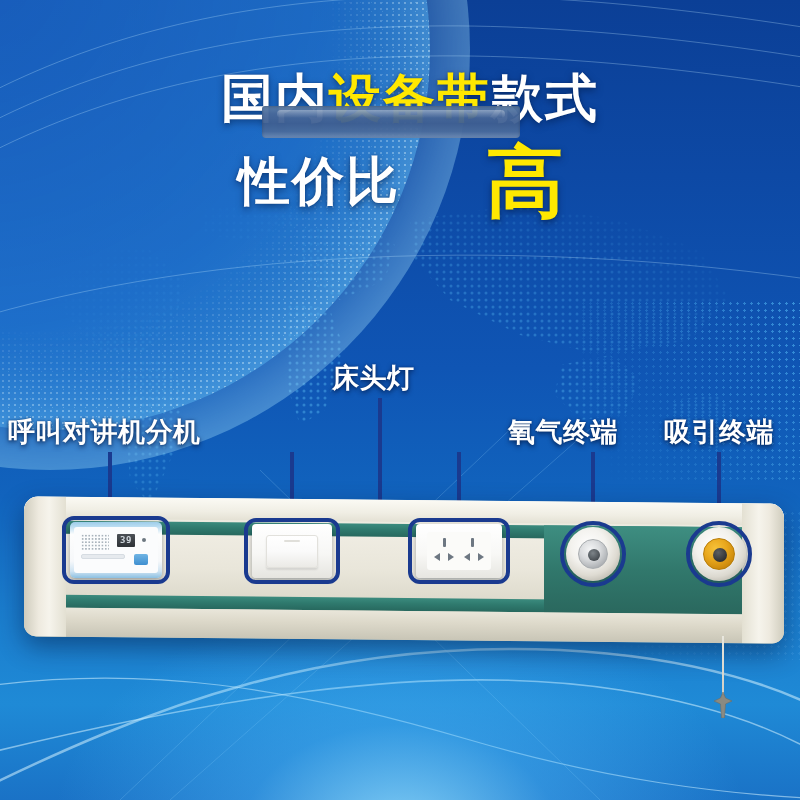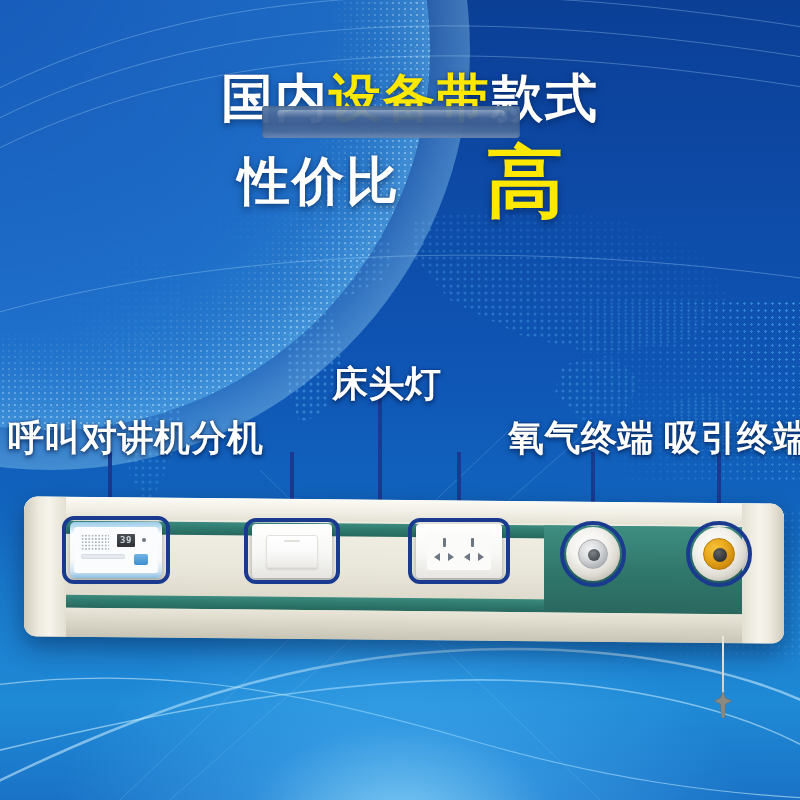--- a/index.html
+++ b/index.html
@@ -77,21 +77,21 @@
   .hl-row.r1{padding-left:20px;}
   .hl-row.r2{margin-top:14px;padding-left:4px;}
   .hl-w{color:#ffffff;text-shadow:0 3px 7px rgba(0,25,70,.55),0 0 2px rgba(0,30,80,.5);}
   .hl-y{color:#ffe800;text-shadow:0 3px 7px rgba(0,25,70,.55),0 0 2px rgba(0,30,80,.5);}
   .hl-gap{display:inline-block;width:86px;}
   .hl-big{font-size:78px;vertical-align:-10px;letter-spacing:2px;}
 
   
   .callouts{position:absolute;left:0;top:0;width:800px;height:800px;}
   .clabel{
-    position:absolute;color:#fff;font-weight:bold;font-size:36px;white-space:nowrap;
+    position:absolute;color:#fff;font-weight:bold;font-size:27px;white-space:nowrap;
     text-shadow:0 2px 5px rgba(0,20,60,.75),0 0 2px rgba(0,30,80,.6);
     letter-spacing:.5px;
   }
   
   .leaders{position:absolute;left:0;top:0;width:800px;height:800px;pointer-events:none;}
 
   
   .panel-wrap{position:absolute;left:24px;top:500px;width:760px;height:140px;}
   .panel{
     position:absolute;inset:0;

